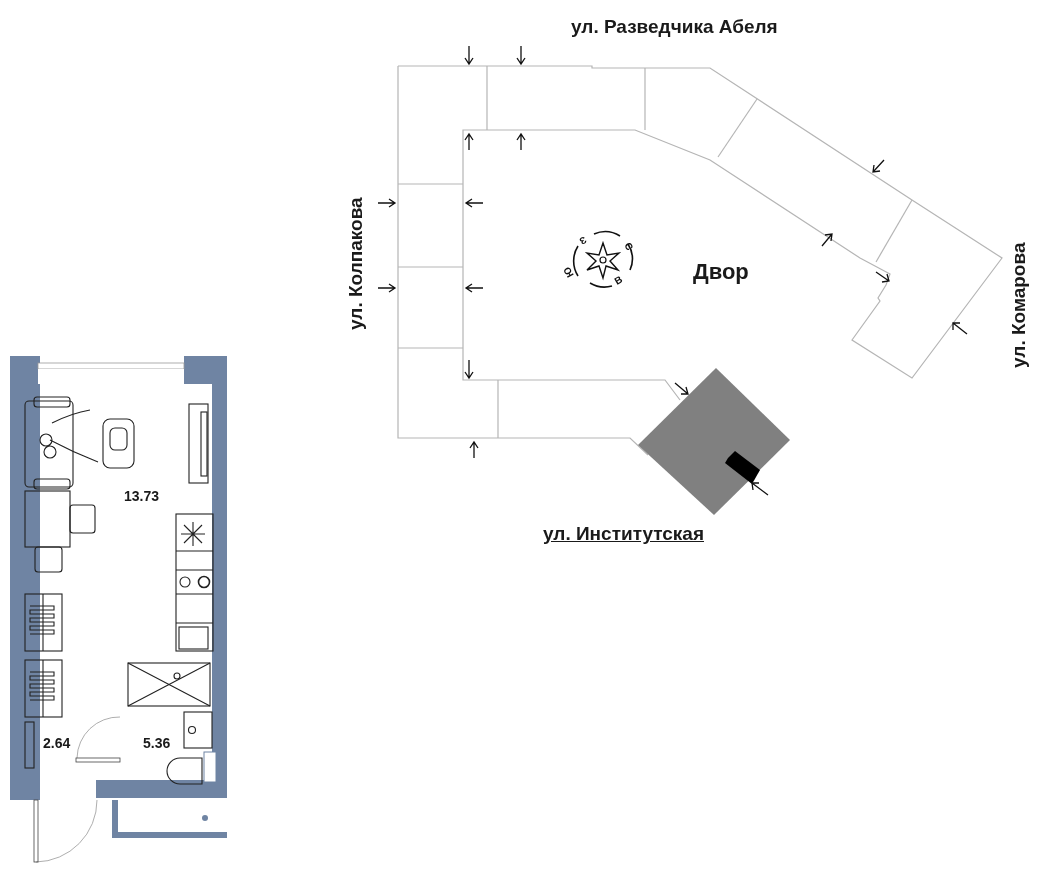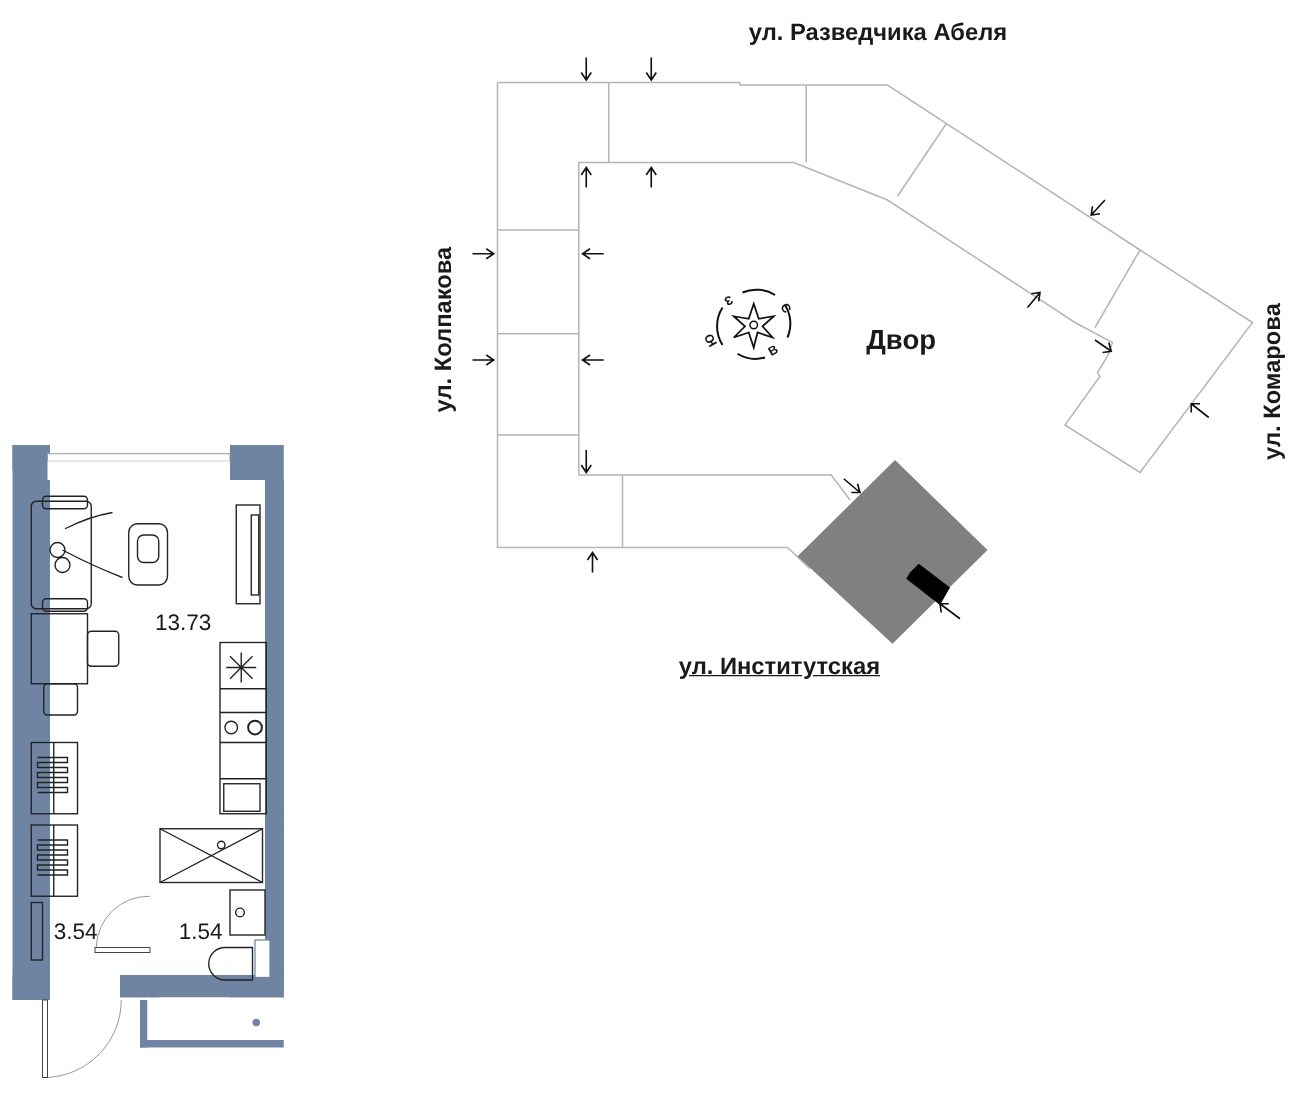--- a/index.html
+++ b/index.html
@@ -1,21 +1,21 @@
 <!DOCTYPE html>
 <html><head>
 <meta charset="utf-8">
 <style>
   html,body{margin:0;padding:0;background:#ffffff;}
   body{width:1043px;height:880px;position:relative;overflow:hidden;font-family:"Liberation Sans","DejaVu Sans",sans-serif;}
   svg{position:absolute;left:0;top:0;}
   .lbl{position:absolute;font-weight:bold;color:#1a1a1a;white-space:nowrap;}
   .street{font-size:19px;}
   .vert{transform-origin:left top;}
-  .area{position:absolute;font-size:18px;font-weight:normal;color:#1a1a1a;}
+  .area{position:absolute;font-size:14px;font-weight:bold;color:#1a1a1a;}
   .yard{font-size:22px;}
 </style>
 </head>
 <body>
 
 <svg width="1043" height="880" viewBox="0 0 1043 880">
   <g fill="none" stroke="#b5b5b5" stroke-width="1.2">
 
     <polyline points="398,66 592,66 592,68 710,68 912,200 1002,258 912,378 852,340 880,301 878,298 886,285 890,274 860,258 710,160 635,130 463,130 463,380 665,380 680,400"></polyline>
     <polyline points="398,66 398,438 498,438 630,438 648,455"></polyline>
@@ -139,21 +139,21 @@
       <path d="M202,758 h-22 a12,12 0 0 0 0,26 h22 z"></path>
 
       <path d="M120,717 A42,42 0 0 0 77,758" stroke="#999" stroke-width="0.8"></path>
       <rect x="76" y="758" width="44" height="4" stroke="#444" stroke-width="0.8"></rect>
       <path d="M97,800 A62,62 0 0 1 36,862" stroke="#999" stroke-width="0.8"></path>
       <rect x="34" y="800" width="4" height="62" stroke="#444" stroke-width="0.8"></rect>
     </g>
   </g>
 </svg>
 
-<div class="lbl street" style="left:571px;top:16px;margin-left:28px;">ул. Разведчика Абеля</div>
+<div class="lbl street" style="left:571px;top:16px;">ул. Разведчика Абеля</div>
 <div class="lbl street vert" style="left:345px;top:330px;transform:rotate(-90deg);">ул. Колпакова</div>
 <div class="lbl street vert" style="left:1008px;top:368px;transform:rotate(-90deg);">ул. Комарова</div>
 <div class="lbl street" style="left:543px;top:523px;text-decoration:underline;">ул. Институтская</div>
 <div class="lbl yard" style="left:693px;top:259px;">Двор</div>
 
 <div class="area" style="left:124px;top:488px;">13.73</div>
-<div class="area" style="left:43px;top:735px;">3.54</div>
-<div class="area" style="left:143px;top:735px;">1.54</div>
+<div class="area" style="left:43px;top:735px;">2.64</div>
+<div class="area" style="left:143px;top:735px;">5.36</div>
 
 </body></html>

